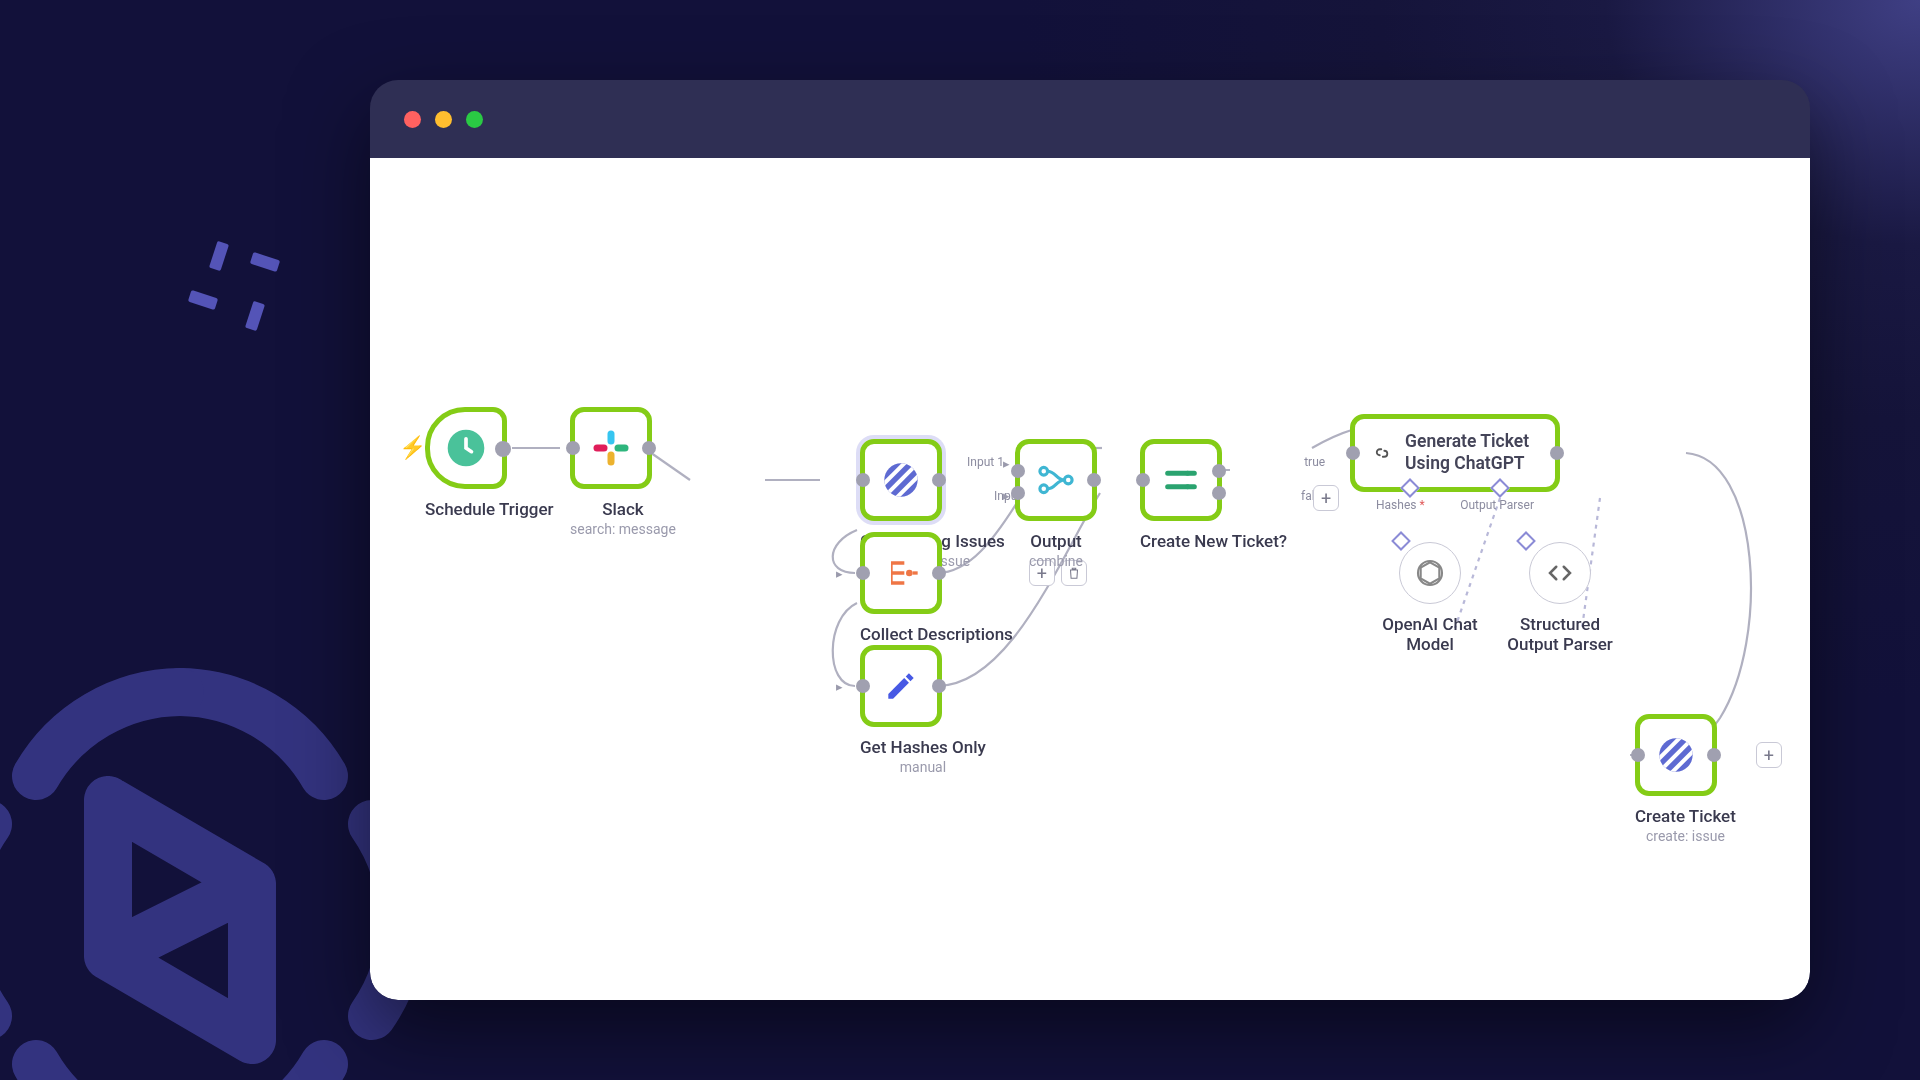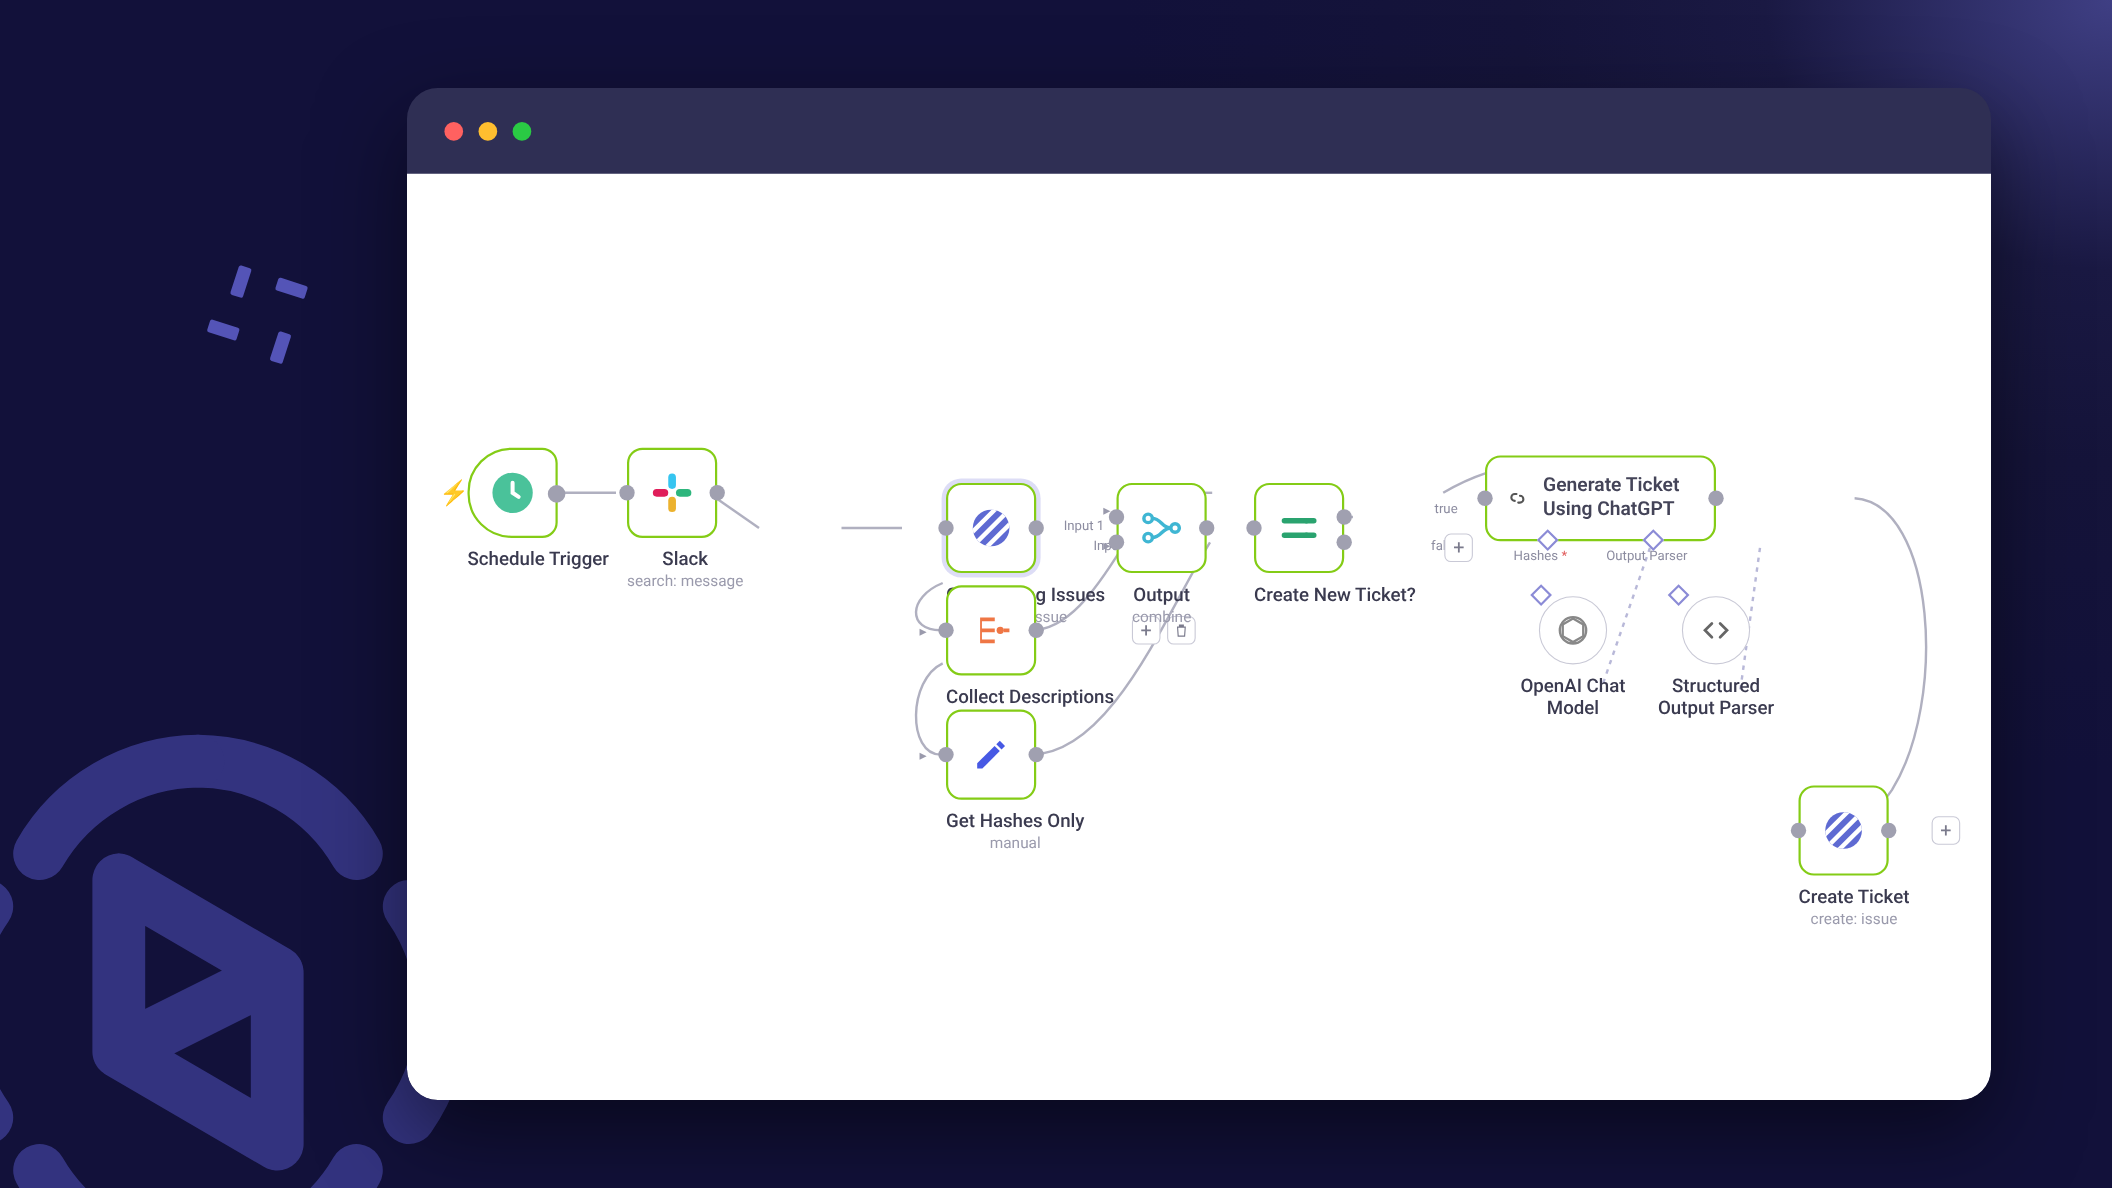--- a/index.html
+++ b/index.html
@@ -20,21 +20,21 @@
     display:flex; flex-direction:column; overflow:hidden;
   }
   .titlebar { height:78px; display:flex; align-items:center; padding-left:34px; gap:14px; }
   .dot { width:17px; height:17px; border-radius:50%; }
   .dot.red{background:#ff6160;} .dot.yellow{background:#ffbe2f;} .dot.green{background:#2aca44;}
   .canvas { flex:1; background:#fff; border-radius:0 0 28px 28px; position:relative; }
 
   
   .node { position:absolute; }
   .box {
-    width:82px; height:82px; background:#fff; border:2px solid #84cc16; border-radius:14px;
+    width:82px; height:82px; background:#fff; border:5px solid #84cc16; border-radius:14px;
     display:flex; align-items:center; justify-content:center; position:relative;
   }
   .box.rounded-left { border-top-left-radius:40px; border-bottom-left-radius:40px; }
   .box.selected { box-shadow: 0 0 0 4px rgba(120,120,220,.25); }
   .wide { width:210px; height:78px; padding:0 18px; gap:14px; justify-content:flex-start; }
   .sub { width:62px; height:62px; border-radius:50%; border:1.5px solid #c9c9d6; display:flex; align-items:center; justify-content:center; background:#fff; }
   .label { text-align:center; color:#3a3a4f; font-size:17px; font-weight:500; margin-top:10px; white-space:nowrap; }
   .label-wrap { white-space:normal; width:110px; margin-left:auto; margin-right:auto; }
   .sublabel { text-align:center; color:#9a9aac; font-size:14px; margin-top:2px; white-space:nowrap; }
   .port { position:absolute; width:14px; height:14px; background:#a0a0b0; border-radius:50%; }
@@ -187,21 +187,21 @@
             <path d="M15 6l3 3 2-2-3-3-2 2z" fill="#4759e4"></path>
           </svg>
         <span class="port input t50"></span>
           <span class="port output t50"></span>
       </div>
       <div class="label">Get Hashes Only</div>
       <div class="sublabel">manual</div>
     </div>
 
     <div class="node" style="left:645px; top:281px;">
-      <span class="portlabel" style="left:-48px; top:32px;">Input 1</span>
+      <span class="portlabel" style="left:-48px; top:16px;">Input 1</span>
       <span class="tiny-arrow" style="left:-12px; top:17px;">▸</span>
       <span class="portlabel" style="left:-48px; top:50px;margin-left:27px;">Input 2</span>
       <span class="tiny-arrow" style="left:-12px; top:49px;">▸</span>
       <div class="box">
         <svg width="42" height="42" viewBox="0 0 24 24">
           <circle cx="5" cy="7" r="2.2" fill="none" stroke="#3fb6d3" stroke-width="1.8"></circle>
           <circle cx="5" cy="17" r="2.2" fill="none" stroke="#3fb6d3" stroke-width="1.8"></circle>
           <circle cx="19" cy="12" r="2.2" fill="none" stroke="#3fb6d3" stroke-width="1.8"></circle>
           <path d="M7 7 C12 7 12 12 17 12 M7 17 C12 17 12 12 17 12" stroke="#3fb6d3" stroke-width="1.8" fill="none"></path>
         </svg>

